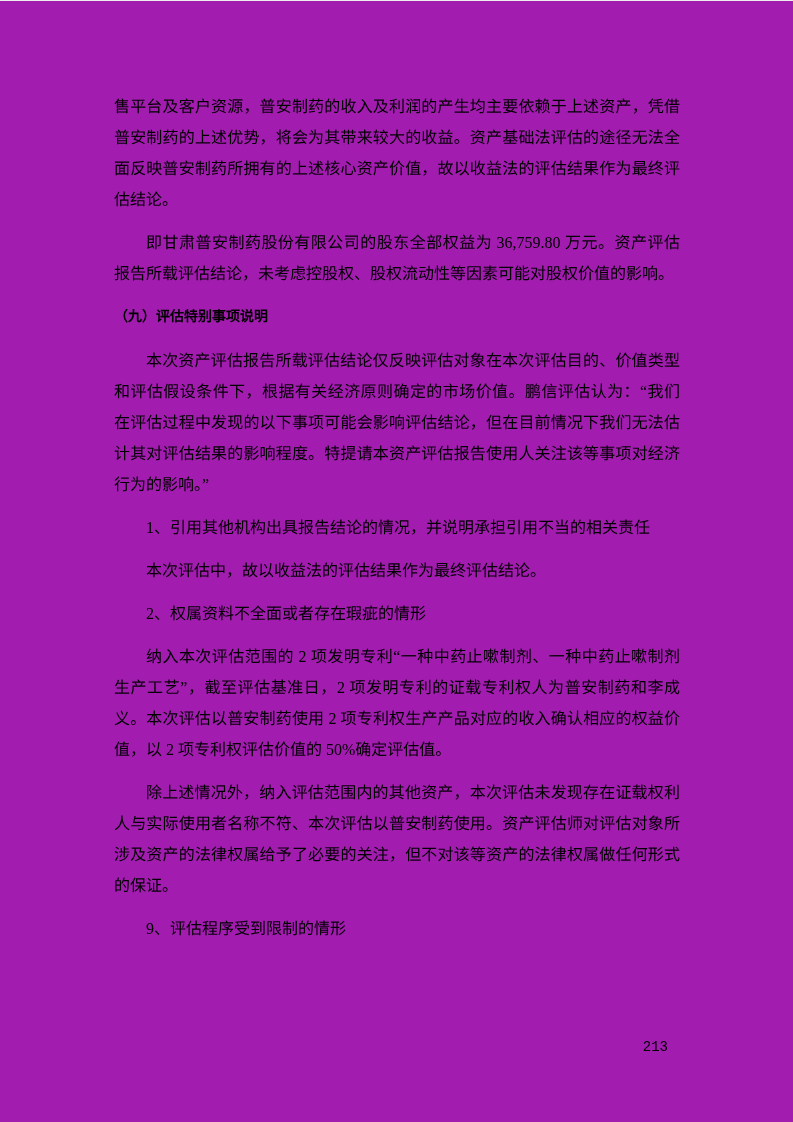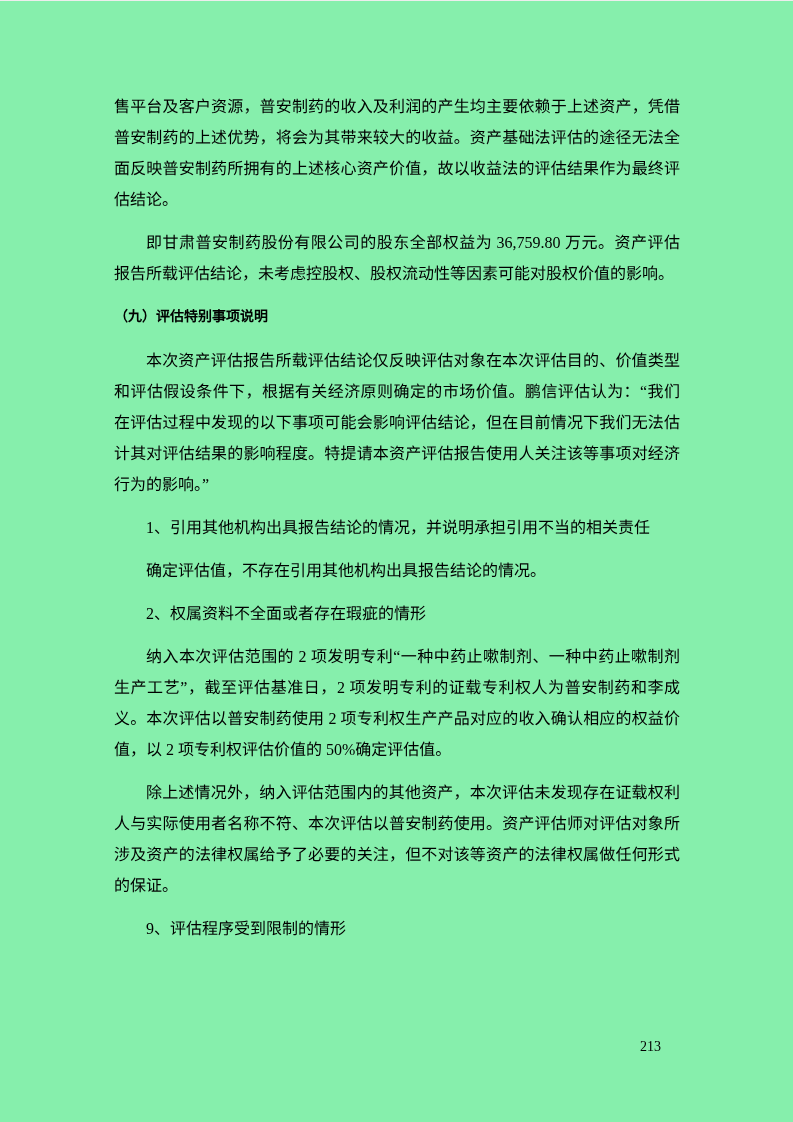--- a/index.html
+++ b/index.html
@@ -1,21 +1,21 @@
 <!DOCTYPE html>
 <html lang="zh-CN"><head>
   <meta charset="utf-8">
   <style>
     * { box-sizing: border-box; }
     html, body { margin: 0; padding: 0; background: #ffffff; }
     .page {
       position: relative;
       width: 793px;
       height: 1122px;
-      background: #86efac;
+      background: #a21caf;
       color: #000000;
       font-family: "Liberation Serif", "DejaVu Serif", serif;
       overflow: hidden;
       border-top: 1px solid #ededed;
     }
     .content {
       position: absolute;
       left: 114px;
       top: 90px;
       width: 566px;
@@ -36,38 +36,38 @@
       font-size: 14px;
       font-weight: bold;
       line-height: 30px;
       margin: 8px 0 14px 0;
       text-indent: 0;
       color: #000000;
     }
     .page-number {
       position: absolute;
       top: 1038px;
-      right: 132px;
+      right: 125px;
       font-size: 14px;
       line-height: 16px;
       color: #000000;
-      font-family: Liberation Serif, serif;
+      font-family: Liberation Mono, monospace;
       margin-left: 33px;
     }
   </style>
 </head>
 <body>
 
 <div class="page">
   <div class="content">
     <p class="para no-indent">售平台及客户资源，普安制药的收入及利润的产生均主要依赖于上述资产，凭借普安制药的上述优势，将会为其带来较大的收益。资产基础法评估的途径无法全面反映普安制药所拥有的上述核心资产价值，故以收益法的评估结果作为最终评估结论。</p>
     <p class="para">即甘肃普安制药股份有限公司的股东全部权益为 36,759.80 万元。资产评估报告所载评估结论，未考虑控股权、股权流动性等因素可能对股权价值的影响。</p>
     <h2 class="heading">（九）评估特别事项说明</h2>
     <p class="para">本次资产评估报告所载评估结论仅反映评估对象在本次评估目的、价值类型和评估假设条件下，根据有关经济原则确定的市场价值。鹏信评估认为：“我们在评估过程中发现的以下事项可能会影响评估结论，但在目前情况下我们无法估计其对评估结果的影响程度。特提请本资产评估报告使用人关注该等事项对经济行为的影响。”</p>
     <p class="para">1、引用其他机构出具报告结论的情况，并说明承担引用不当的相关责任</p>
-    <p class="para">确定评估值，不存在引用其他机构出具报告结论的情况。</p>
+    <p class="para">本次评估中，故以收益法的评估结果作为最终评估结论。</p>
     <p class="para">2、权属资料不全面或者存在瑕疵的情形</p>
     <p class="para">纳入本次评估范围的 2 项发明专利“一种中药止嗽制剂、一种中药止嗽制剂生产工艺”，截至评估基准日，2 项发明专利的证载专利权人为普安制药和李成义。本次评估以普安制药使用 2 项专利权生产产品对应的收入确认相应的权益价值，以 2 项专利权评估价值的 50%确定评估值。</p>
     <p class="para">除上述情况外，纳入评估范围内的其他资产，本次评估未发现存在证载权利人与实际使用者名称不符、本次评估以普安制药使用。资产评估师对评估对象所涉及资产的法律权属给予了必要的关注，但不对该等资产的法律权属做任何形式的保证。</p>
     <p class="para">9、评估程序受到限制的情形</p>
   </div>
   <div class="page-number">213</div>
 </div>
 
 </body></html>

